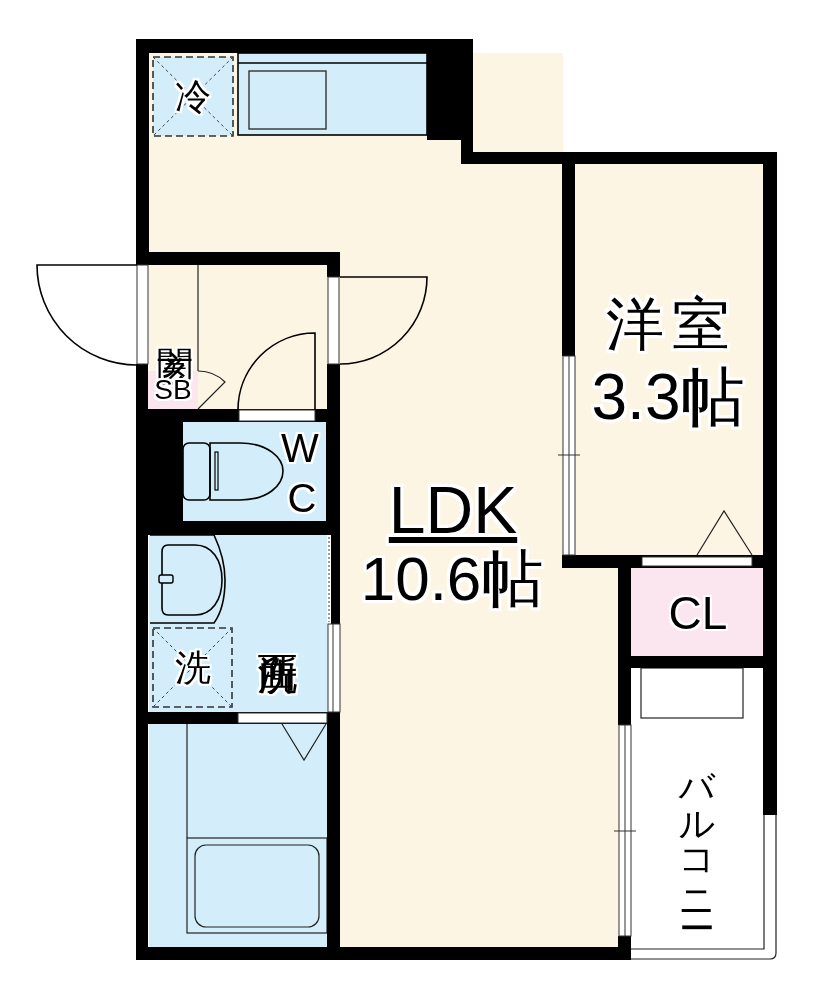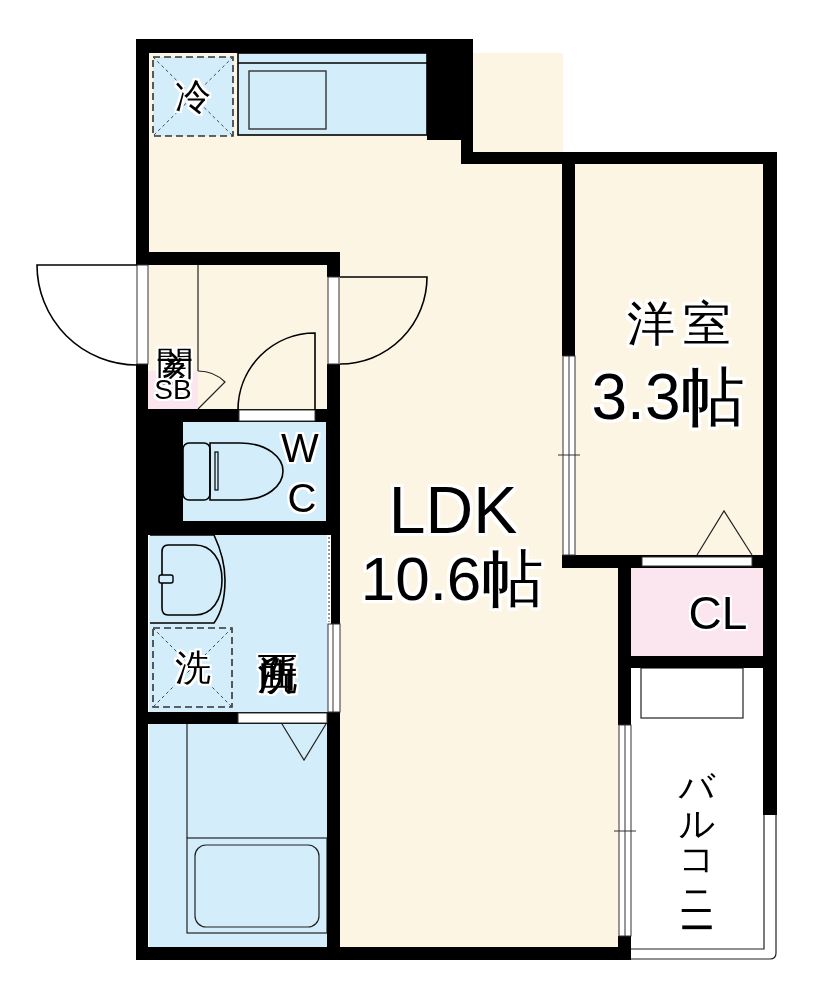--- a/index.html
+++ b/index.html
@@ -157,21 +157,21 @@
   </svg>
 
   <div class="label small" style="left:193px; top:97px; font-size:36px;">冷</div>
   <div class="label small vertical" style="left:175px; top:320px; font-size:36px;">玄関</div>
   <div class="label small" style="left:173px; top:390px; font-size:28px;text-align:right;">SB</div>
   <div class="label small" style="left:300px; top:448px; font-size:40px;">W</div>
   <div class="label small" style="left:302px; top:498px; font-size:40px;">C</div>
   <div class="label small vertical" style="left:278px; top:623px; font-size:40px;">洗面所</div>
   <div class="label small" style="left:193px; top:668px; font-size:36px;">洗</div>
 
-  <div class="label" style="left:453px; top:510px; font-size:66px;">LDK</div>
+  <div class="label" style="left:453px; top:510px; font-size:66px;text-decoration:underline;">LDK</div>
   <div class="label" style="left:452px; top:579px; font-size:62px;">10.6帖</div>
 
-  <div class="label" style="left:672px; top:324px; font-size:48px; letter-spacing:8px;margin-left:11px;">洋室</div>
+  <div class="label" style="left:672px; top:324px; font-size:58px; letter-spacing:8px;">洋室</div>
   <div class="label" style="left:668px; top:397px; font-size:64px;">3.3帖</div>
 
-  <div class="label small" style="left:698px; top:613px; font-size:46px;margin-left:20px;">CL</div>
+  <div class="label small" style="left:698px; top:613px; font-size:46px;">CL</div>
   <div class="label small vertical" style="left:697px; top:828px; font-size:36px;">バルコニー</div>
 </div>
 
 </body></html>

